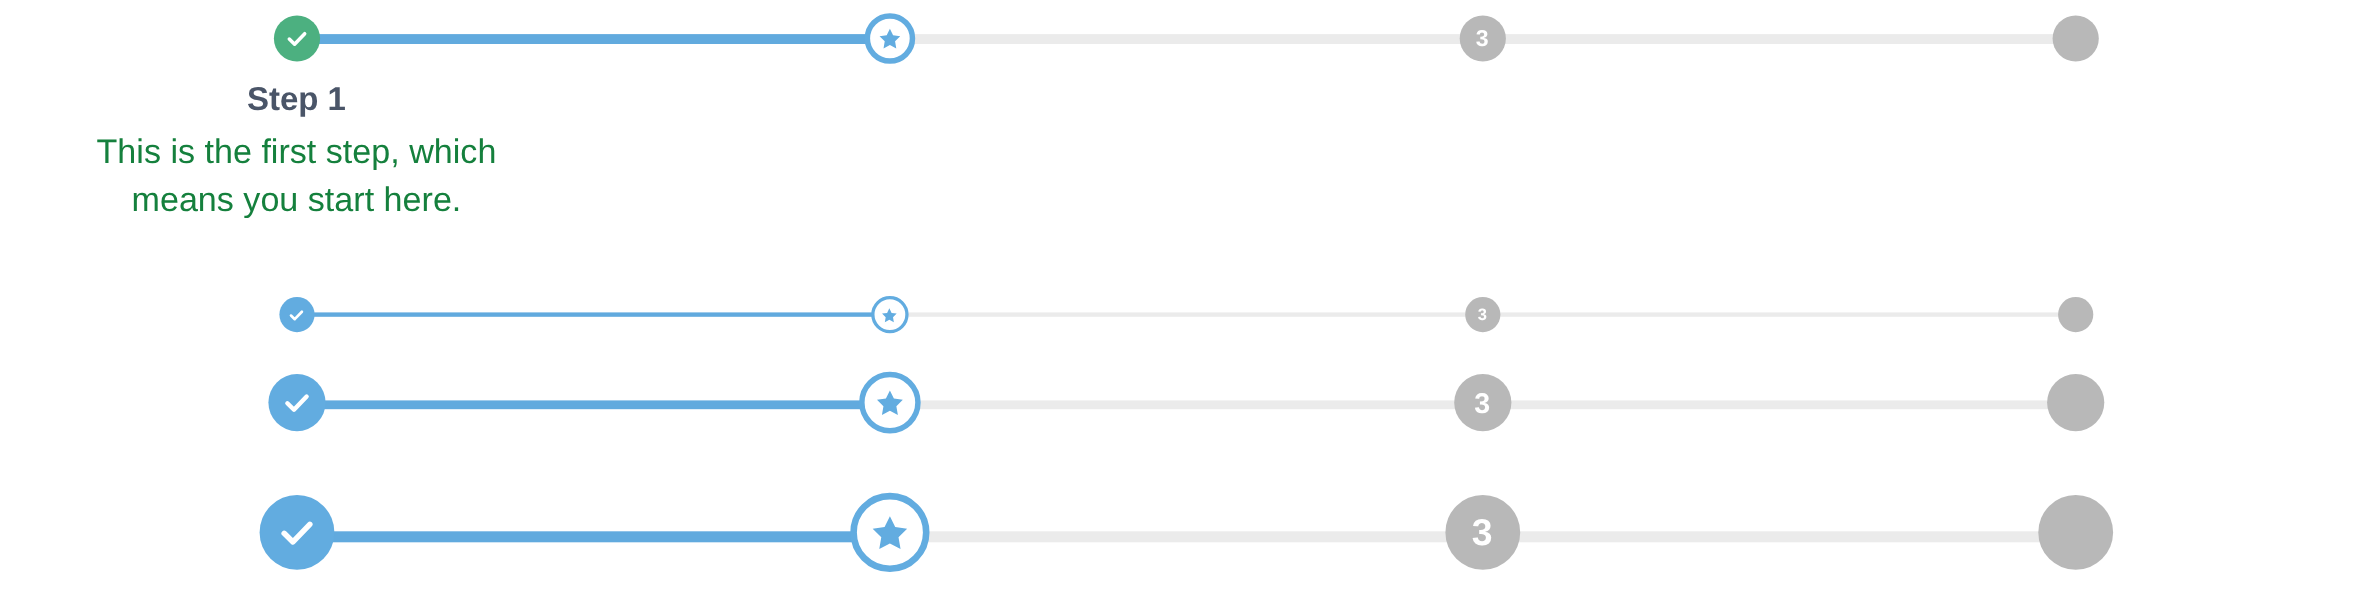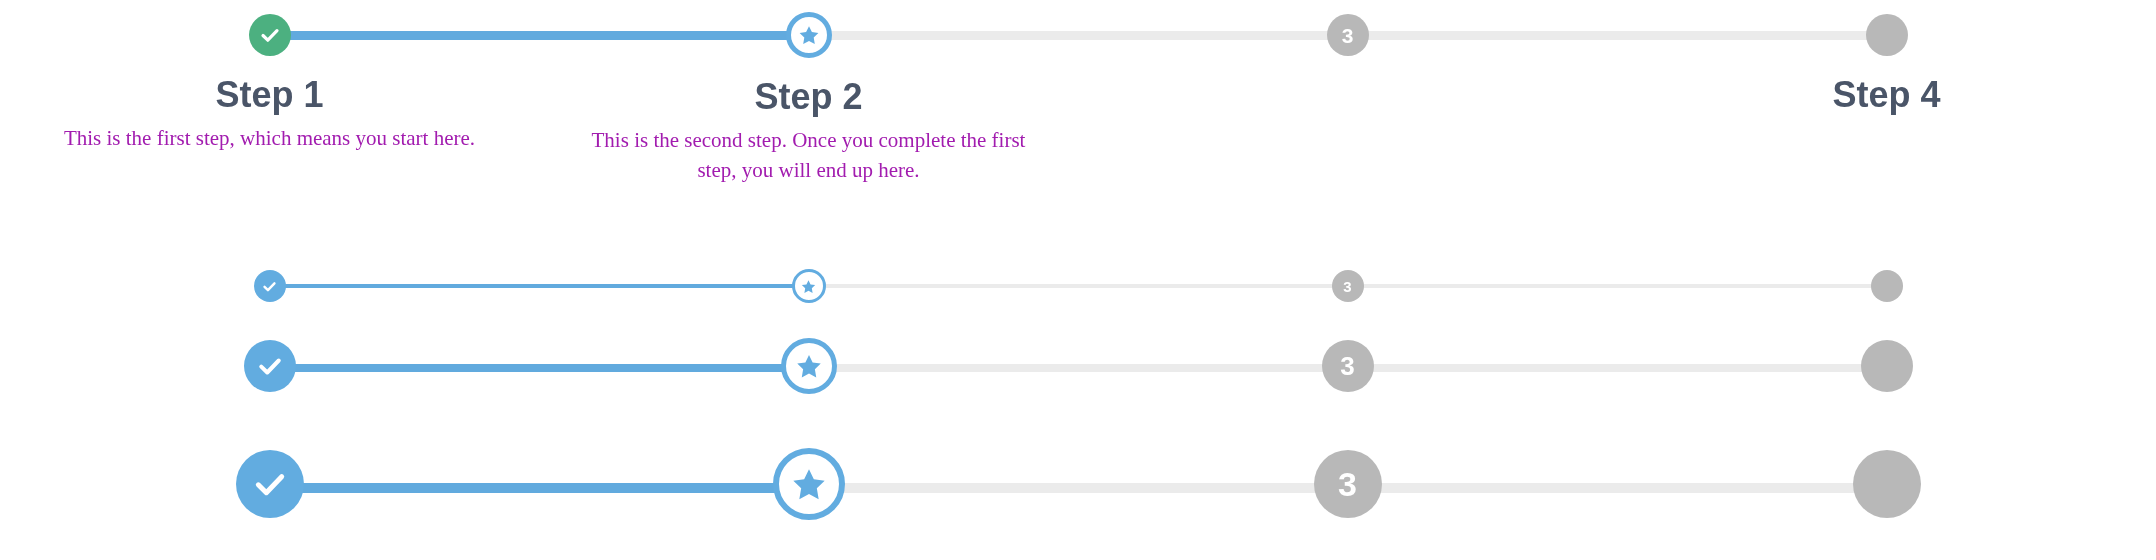--- a/index.html
+++ b/index.html
@@ -76,31 +76,30 @@
   }
 
   .labels {
     margin-top: 16px;
     text-align: center;
     box-sizing: border-box;
   }
   .step-title {
     font-weight: bold;
     color: #4a5568;
-    font-size: 36px;
+    font-size: 30px;
     line-height: 1.25;
     margin: 0 0 6px 0;
     text-align: center;
   }
   .step-desc {
-    color: #a21caf;
-    font-size: 21px;
+    color: #15803d;
+    font-size: 31px;
     line-height: 1.45;
     margin: 0;
-    font-family: Liberation Serif, serif;
   }
 
   
   #row-labeled { top: 14px; }
   #row-labeled .connector { height: 9px; top: 17px; }
   #row-labeled .bubble { width: 42px; height: 42px; }
   #row-labeled .bubble.current { width: 46px; height: 46px; border-width: 5px; margin-top: -2px; }
   #row-labeled .labels { width: 84%; }
 
   
@@ -144,37 +143,32 @@
       </div>
     </div>
 
     <div class="step">
       <div class="connector"></div>
       <div class="bubble current">
         <svg width="24" height="24" viewBox="0 0 24 24">
           <path d="M12 3.2 L14.9 9.1 L21.4 10.0 L16.7 14.6 L17.8 21.1 L12 18.0 L6.2 21.1 L7.3 14.6 L2.6 10.0 L9.1 9.1 Z" fill="#62ace0"></path>
         </svg>
       </div>
+    </div>
+
+    <div class="step">
+      <div class="connector"></div>
+      <div class="bubble todo">
+        <span class="bubble-num" style="font-size:21px">3</span>
+      </div>
+    </div>
+
+    <div class="step">
+      <div class="bubble plain"></div>
       <div class="labels">
-        <div class="step-title">Step 2</div>
-        <div class="step-desc">This is the second step. Once you complete the first step, you will end up here.</div>
-      </div>
-    </div>
-
-    <div class="step">
-      <div class="connector"></div>
-      <div class="bubble todo">
-        <span class="bubble-num" style="font-size:21px">3</span>
-      </div>
-    </div>
-
-    <div class="step">
-      <div class="bubble plain"></div>
-      <div class="labels">
-        <div class="step-title">Step 4</div>
       </div>
     </div>
   </div>
 
   <div class="stepper" id="row-sm">
     <div class="step">
       <div class="connector active"></div>
       <div class="bubble done-blue">
         <svg width="17" height="17" viewBox="0 0 24 24">
           <path d="M5 12.5 L9.8 17.2 L19 7.6" fill="none" stroke="#ffffff" stroke-width="3.4" stroke-linecap="round" stroke-linejoin="round"></path>

